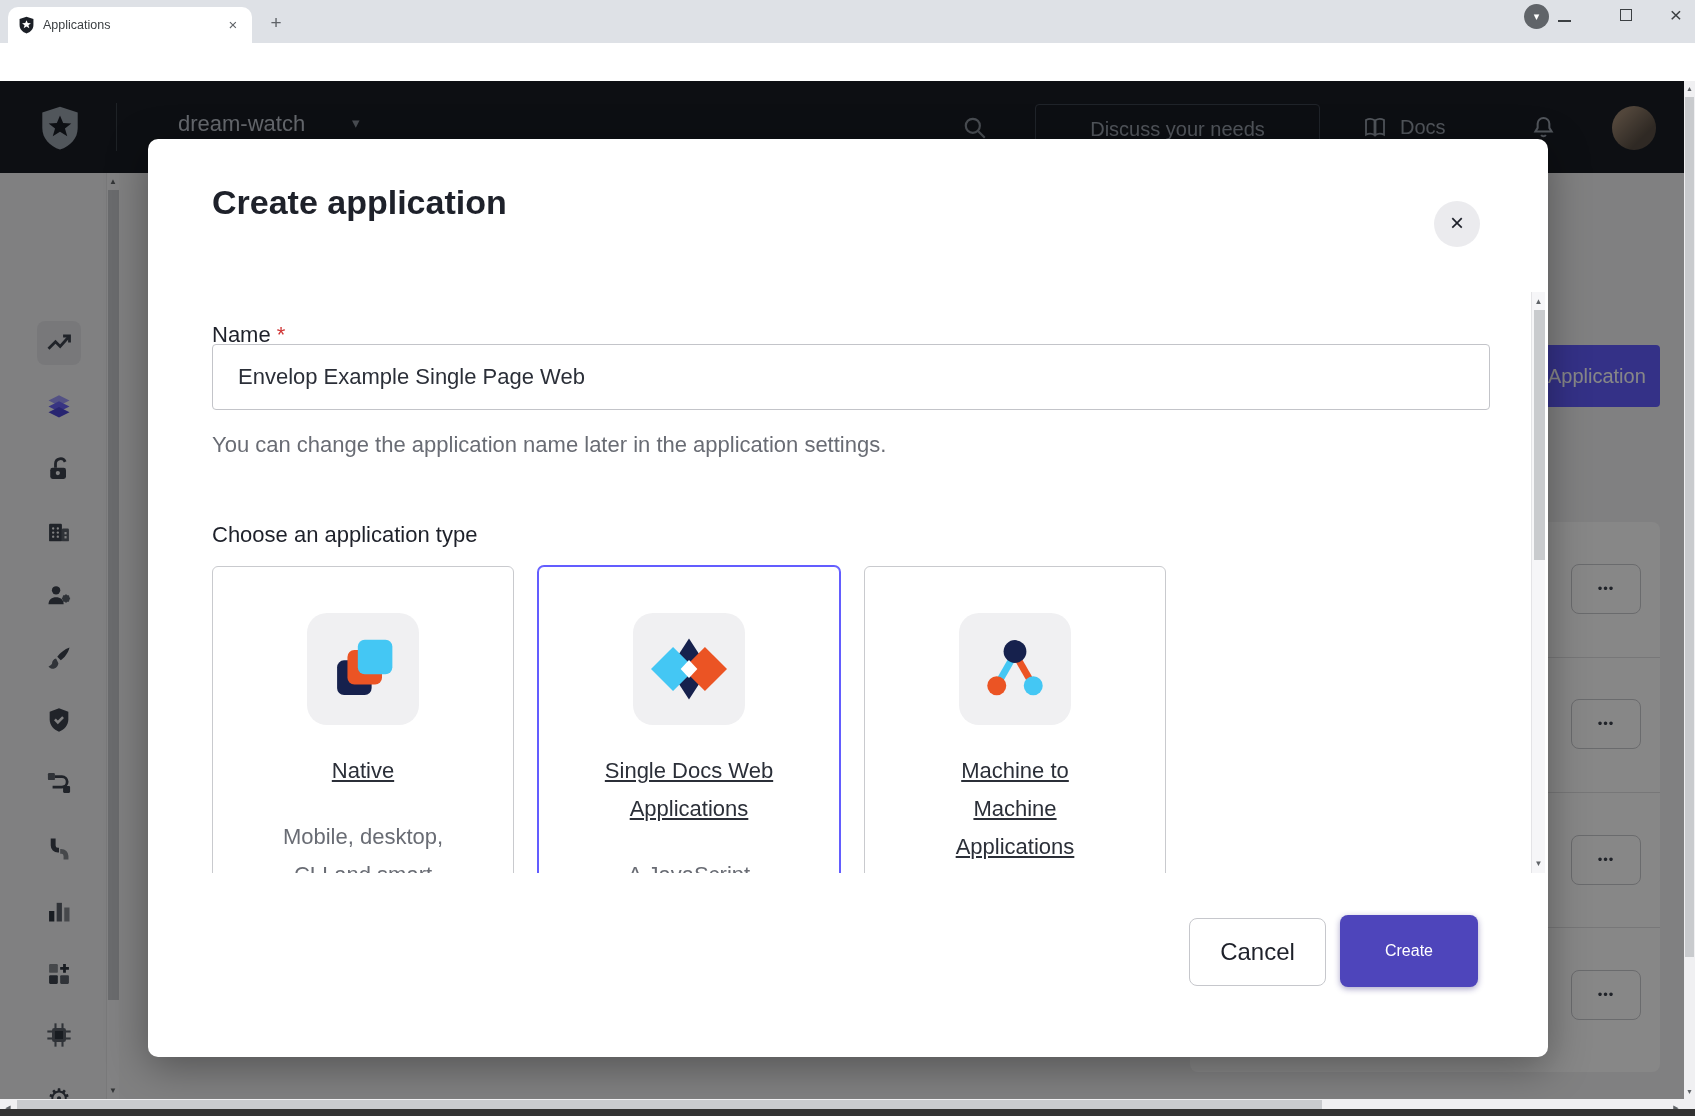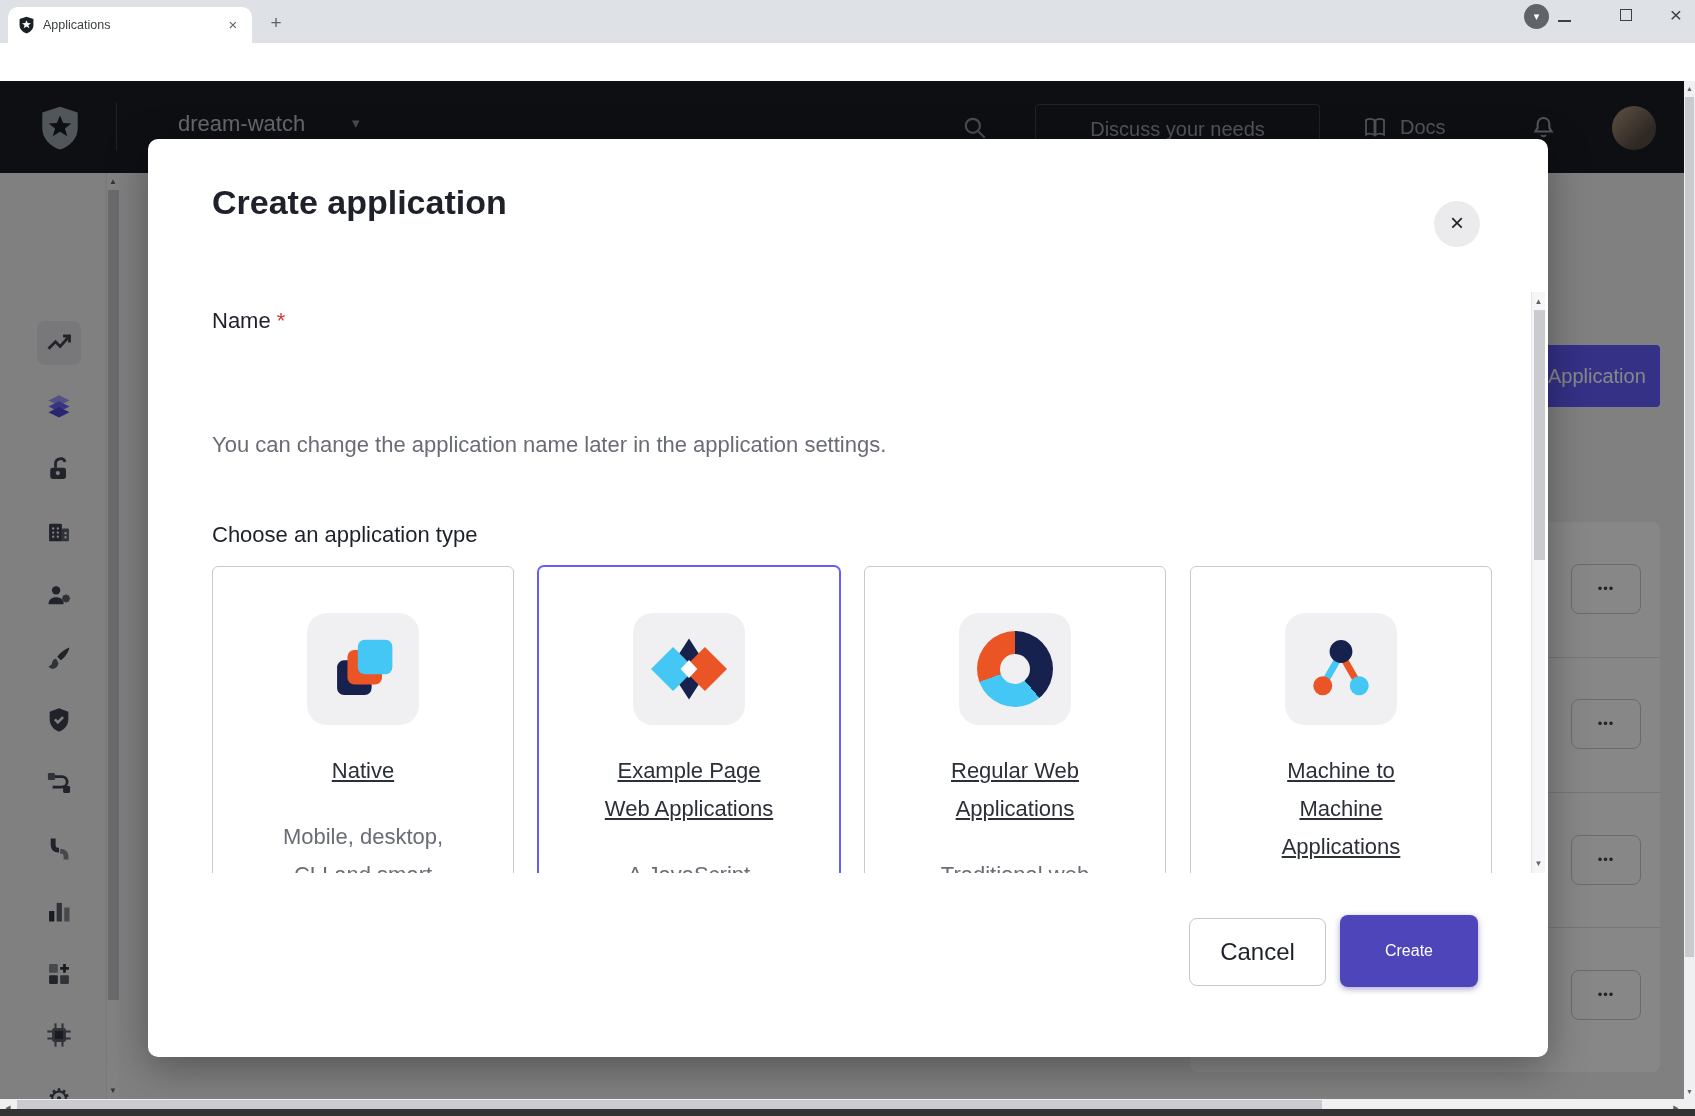--- a/index.html
+++ b/index.html
@@ -98,21 +98,21 @@
 
   .dim{ left:0; top:81px; width:1684px; height:1018px; background:rgba(0,0,0,0.47); }
 
   
   .modal{ left:148px; top:139px; width:1400px; height:918px; background:#fff; border-radius:10px;
     box-shadow:0 10px 40px rgba(0,0,0,.35); }
   .m-title{ position:absolute; left:64px; top:44px; font-size:34px; font-weight:600; color:#1e212a; }
   .m-close{ position:absolute; left:1286px; top:62px; width:46px; height:46px; border-radius:50%; background:#ebebee;
     font-size:24px; color:#1e212a; text-align:center; line-height:44px; }
   .m-scroll{ position:absolute; left:0; top:153px; width:1400px; height:581px; overflow:hidden; }
-  .m-name-row{ position:absolute; left:64px; top:16px; font-size:22px; color:#1e212a; }
+  .m-name-row{ position:absolute; left:64px; top:30px; font-size:22px; color:#1e212a; }
   .m-req{ color:#d03838; }
   .m-input{ position:absolute; left:64px; top:52px; width:1278px; height:66px; border:1px solid #c3c4c9; border-radius:4px;
     font-size:22px; color:#2b2f38; padding:0 25px; font-family:"Liberation Sans","DejaVu Sans",sans-serif; background:#fff; }
   .m-help{ position:absolute; left:64px; top:140px; font-size:22px; color:#696c74; }
   .m-type{ position:absolute; left:64px; top:230px; font-size:22px; color:#1e212a; }
   .cards{ position:absolute; left:64px; top:274px; display:flex; gap:24px; }
   .card{ width:302px; height:400px; border:1px solid #c9cace; border-radius:6px; background:#fff; padding-top:46px; }
   .card.selected{ border-color:#635dff; box-shadow:0 0 0 1px #635dff; }
   .tile{ width:112px; height:112px; border-radius:20px; background:#f0f0f2; margin:0 auto;
     display:flex; align-items:center; justify-content:center; }
@@ -356,20 +356,21 @@
 
   <div class="abs modal">
     <div class="m-title">Create application</div>
     <div class="m-close">×</div>
 
     <div class="m-scroll">
       <div class="m-name-row">
         <span>Name</span>
         <span class="m-req">*</span>
       </div>
+      <input class="m-input" type="text" value="Envelop Example Single Page Web" style="">
       <div class="m-help">You can change the application name later in the application settings.</div>
       <div class="m-type">Choose an application type</div>
 
       <div class="cards">
 
         <div class="card">
           <div class="tile">
             <svg width="76" height="76" viewBox="0 0 88 88">
               <rect x="14" y="34" width="40" height="40" rx="8" fill="#16214d"></rect>
               <rect x="26" y="22" width="40" height="40" rx="8" fill="#eb5424"></rect>
@@ -382,31 +383,24 @@
 
         <div class="card selected">
           <div class="tile">
             <svg width="76" height="76" viewBox="0 0 100 100">
               <polygon points="50,10 76,50 50,90 24,50" fill="#16214d"></polygon>
               <polygon points="29,21 58,50 29,79 0,50" fill="#44c7f4"></polygon>
               <polygon points="71,21 100,50 71,79 42,50" fill="#eb5424"></polygon>
               <polygon points="50,38 61,50 50,62 39,50" fill="#fff"></polygon>
             </svg>
           </div>
-          <div class="card-title">Example Page Web Applications</div>
+          <div class="card-title">Single Docs Web Applications</div>
           <div class="card-desc">A JavaScript</div>
         </div>
 
-        <div class="card">
-          <div class="tile">
-            <div class="donut"></div>
-          </div>
-          <div class="card-title">Regular Web Applications</div>
-          <div class="card-desc">Traditional web</div>
-        </div>
 
         <div class="card">
           <div class="tile">
             <svg width="76" height="76" viewBox="0 0 100 100">
               <line x1="50" y1="30" x2="27" y2="70" stroke="#44c7f4" stroke-width="9"></line>
               <line x1="50" y1="30" x2="73" y2="70" stroke="#eb5424" stroke-width="9"></line>
               <circle cx="50" cy="27" r="15" fill="#16214d"></circle>
               <circle cx="26" cy="72" r="12.5" fill="#eb5424"></circle>
               <circle cx="74" cy="72" r="12.5" fill="#44c7f4"></circle>
             </svg>

